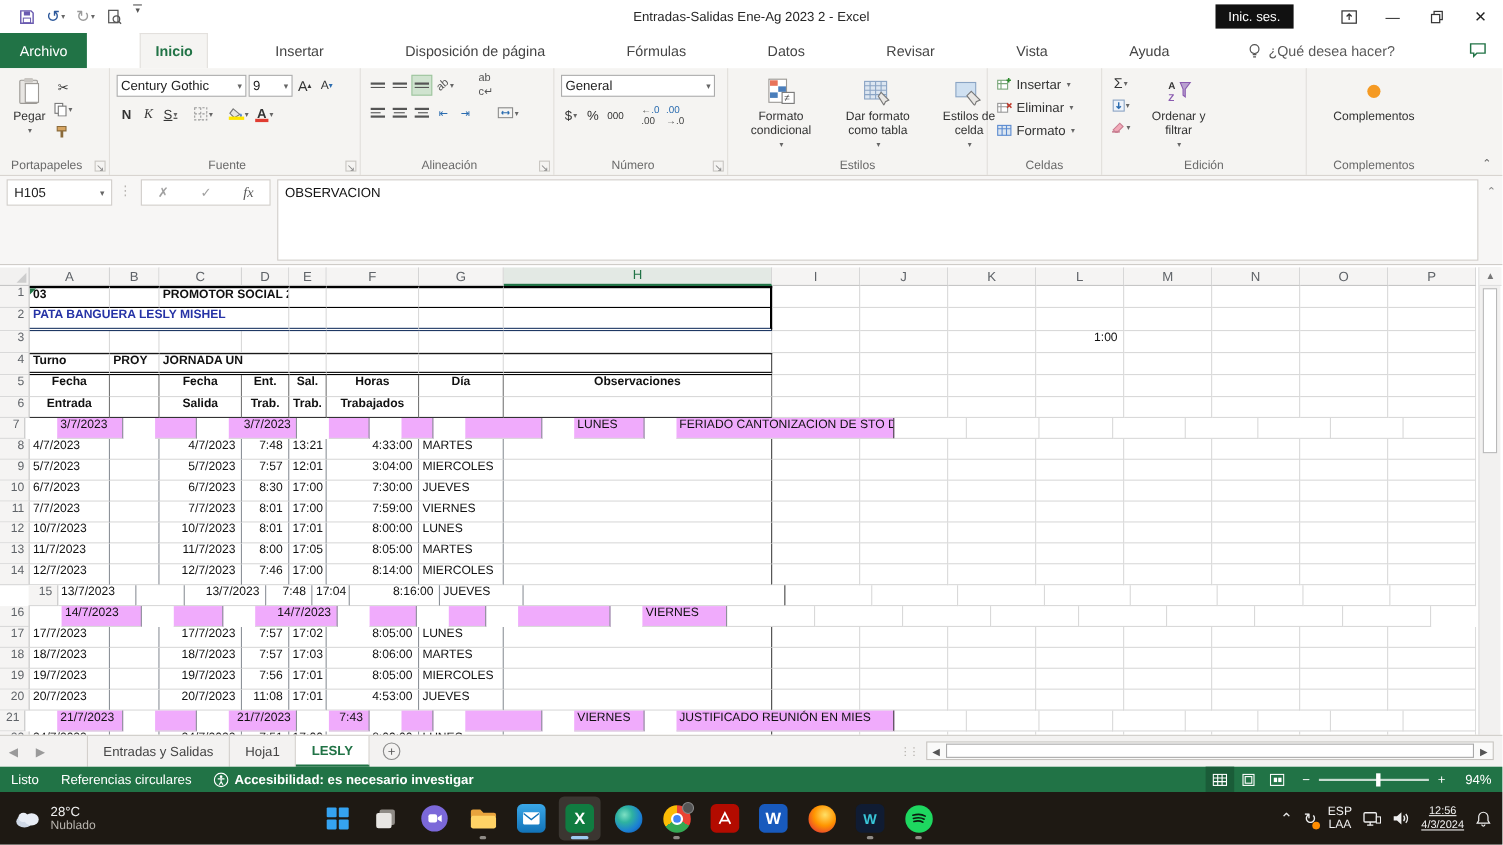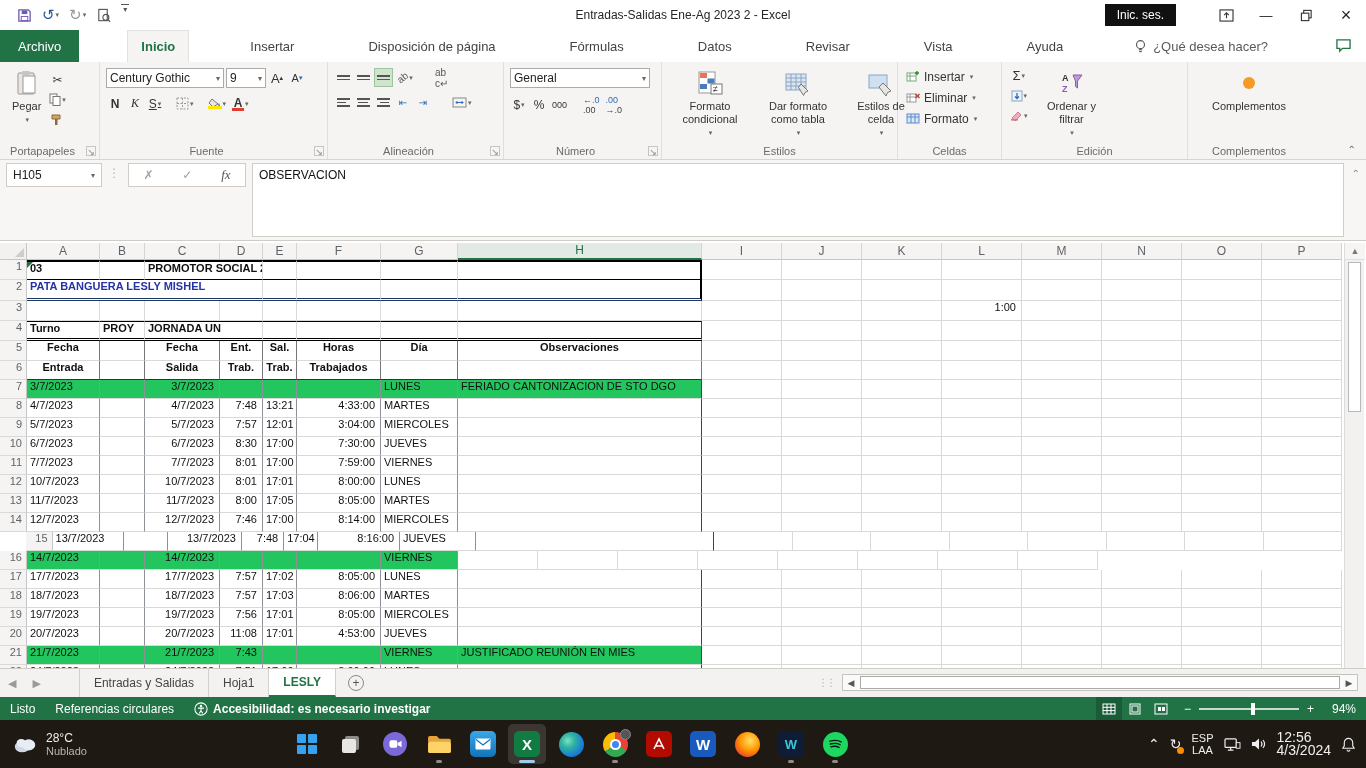--- a/index.html
+++ b/index.html
@@ -75,21 +75,21 @@
   .r1 .tbl { border-top:2px solid #000; border-bottom:1px solid #000; font-weight:bold; }
   .r1 .tbl.lastT { border-right:2px solid #000; }
   .r2 .tbl { border-bottom:3px double #1f3864; font-weight:bold; color:#2633a6; }
   .r2 .tbl.lastT { border-right:2px solid #000; }
   .r4 .tbl { border-top:1px solid #000; border-bottom:3px double #000; font-weight:bold; }
   .r4 .tbl.lastT { border-right:1px solid #444; }
   .head .tbl { border-right:1px solid #777; font-weight:bold; text-align:center; }
   .row6 .tbl { border-bottom:1px solid #333; }
   .data .tbl { border-right:1px solid #8d9299; }
   .data .tbl.lastT { border-right:1px solid #444; }
-  .hl .tbl { background:#22c55e; }
+  .hl .tbl { background:#f0abfc;margin-left:29px; }
   .errtri { position:absolute; left:0; top:0; border-top:6px solid #217346; border-right:6px solid transparent; }
 
   
   #vscroll { left:1344px; top:243px; width:20px; height:425px; background:#f2f1f0; border-left:1px solid #dcdcdc; }
   #vs-up { width:20px; height:17px; color:#777; font-size:9px; text-align:center; line-height:17px; background:#f6f5f4; border-bottom:1px solid #e0e0e0; }
   #vs-thumb { margin:2px 3px; width:13px; height:150px; background:#fff; border:1px solid #b9b9b9; }
 
   
   #sheetbar { left:0; top:668px; width:1366px; height:29px; background:#f3f2f1; border-top:1px solid #cfccc8; display:flex; align-items:stretch; }
   .nav-ar { color:#9a9a9a; font-size:11px; display:flex; align-items:center; padding:0 8px; }
@@ -126,21 +126,21 @@
   .app .runner { position:absolute; bottom:1px; left:50%; transform:translateX(-50%); width:6px; height:3px; border-radius:2px; background:#8f8b86; }
   .app.active .runner { width:16px; background:#9ecbf0; }
   #searchpill { width:210px; height:32px; border-radius:16px; background:#332d26; border:1px solid #55504a; display:flex; align-items:center; padding:0 4px 0 12px; gap:8px; }
   #searchpill .stx { color:#d6d2cb; font-size:13px; flex:1; }
   #searchimg { width:26px; height:26px; border-radius:13px; background:linear-gradient(135deg,#9fd17c 0%,#5a9e54 45%,#4d7fb5 100%); border:1px solid #6b665f; }
   .ic24 { width:26px; height:26px; border-radius:5px; display:flex; align-items:center; justify-content:center; font-weight:bold; color:#fff; font-size:15px; }
   #tray { position:absolute; right:0; top:720px; height:48px; display:flex; align-items:center; gap:10px; padding-right:10px; color:#f0f0f0; }
   .trayic { font-size:14px; color:#eee; position:relative; }
   #syncdot { position:absolute; right:-3px; bottom:-2px; width:7px; height:7px; border-radius:50%; background:#ff8c00; }
   #lang { font-size:11px; line-height:12px; text-align:center; }
-  #clock { font-size:14px; line-height:13px; text-align:left; }
+  #clock { font-size:10px; line-height:13px; text-align:center;text-decoration:underline; }
 
   svg { display:block; }
 </style>
 </head>
 <body>
 
 <div id="stage">
 
   <div id="titlebar" class="abs">
     <div class="qat">

